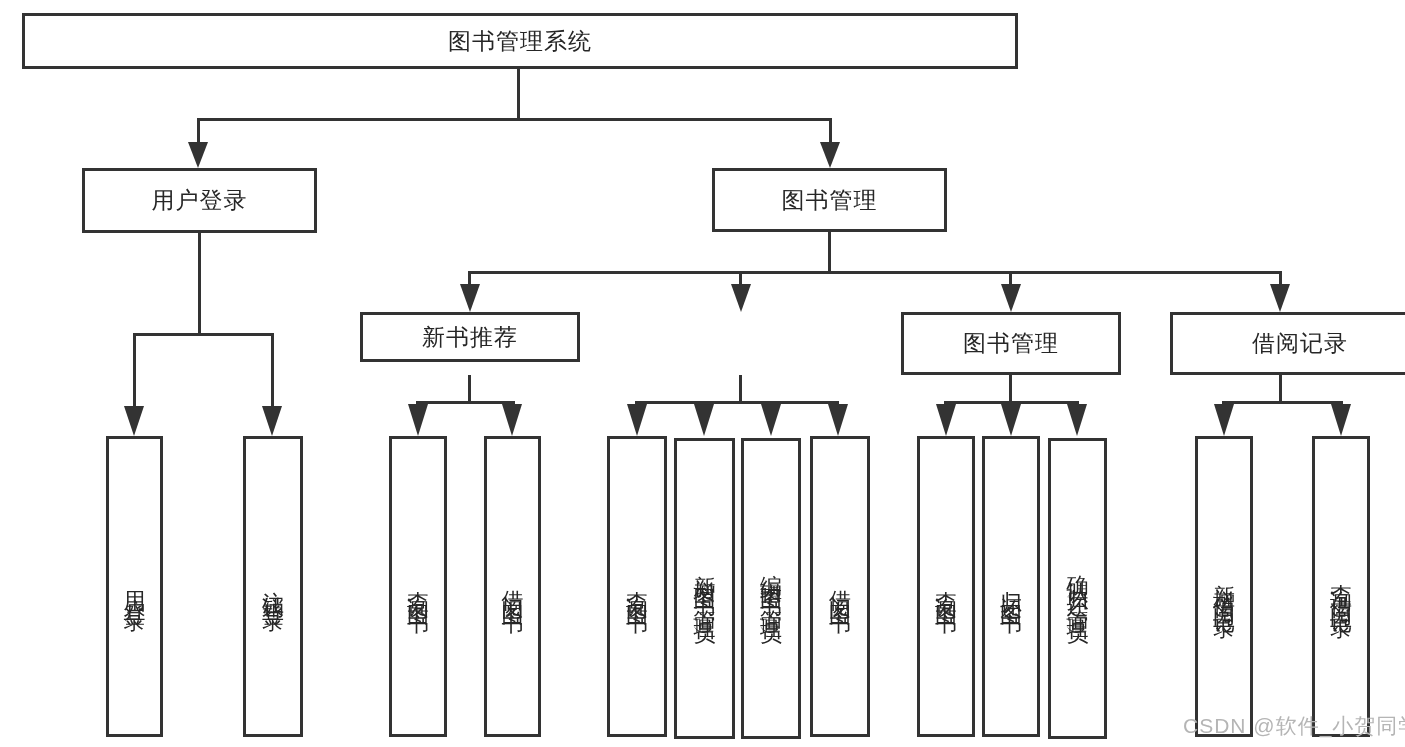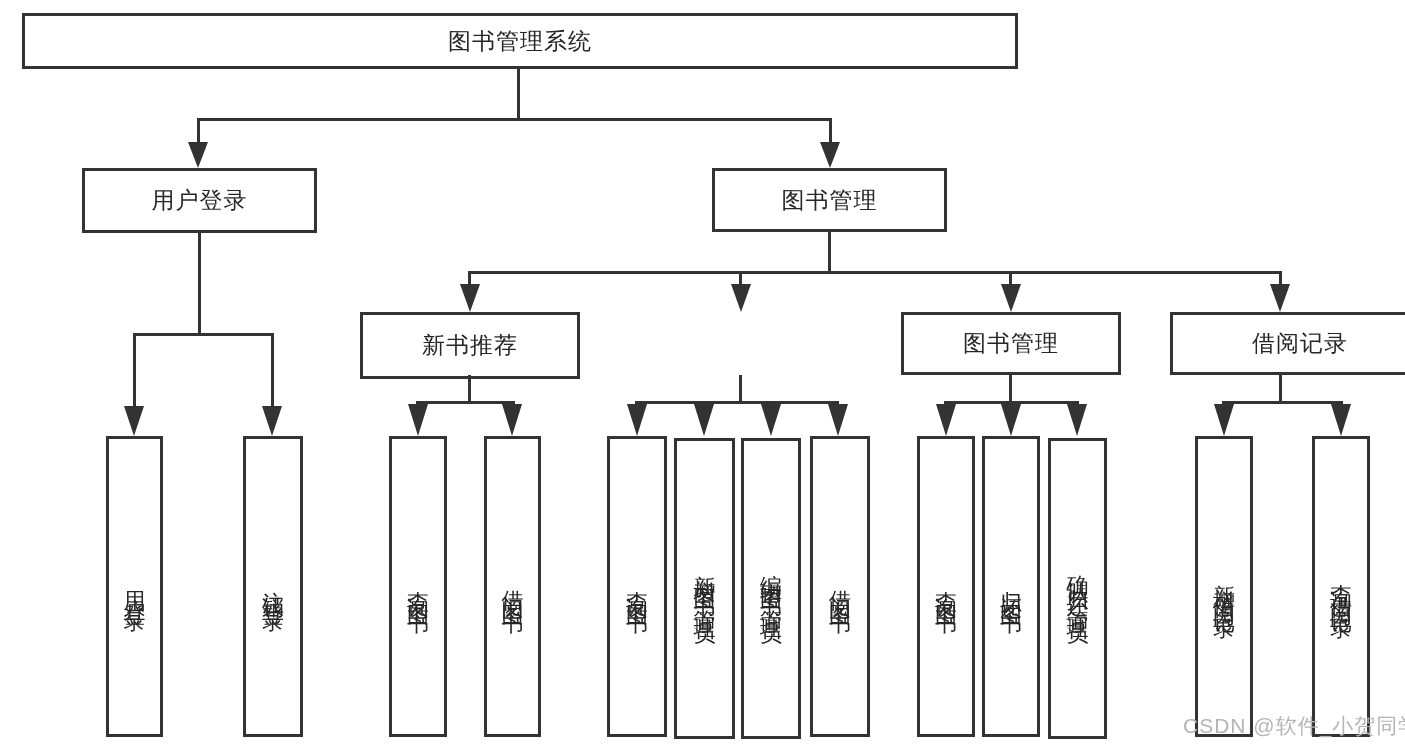--- a/index.html
+++ b/index.html
@@ -61,21 +61,21 @@
   <div class="line" style="left:468px;top:271px;width:814px;height:3px;"></div>
   <div class="line" style="left:468px;top:274px;width:3px;height:14px;"></div>
   <div class="arrow a28" style="left:460px;top:284px;"></div>
   <div class="line" style="left:739px;top:274px;width:3px;height:14px;"></div>
   <div class="arrow a28" style="left:731px;top:284px;"></div>
   <div class="line" style="left:1009px;top:274px;width:3px;height:14px;"></div>
   <div class="arrow a28" style="left:1001px;top:284px;"></div>
   <div class="line" style="left:1279px;top:274px;width:3px;height:14px;"></div>
   <div class="arrow a28" style="left:1270px;top:284px;"></div>
 
-  <div class="box hbox" style="left:360px;top:312px;width:220px;height:67px;align-items:center;">
+  <div class="box hbox" style="left:360px;top:312px;width:220px;height:50px;align-items:center;">
     <span>新书推荐</span>
   </div>
   <div class="box hbox" style="left:901px;top:312px;width:220px;height:63px;">
     <span>图书管理</span>
   </div>
   <div class="box hbox" style="left:1170px;top:312px;width:260px;height:63px;">
     <span>借阅记录</span>
   </div>
 
   <div class="line" style="left:468px;top:375px;width:3px;height:28px;"></div>

